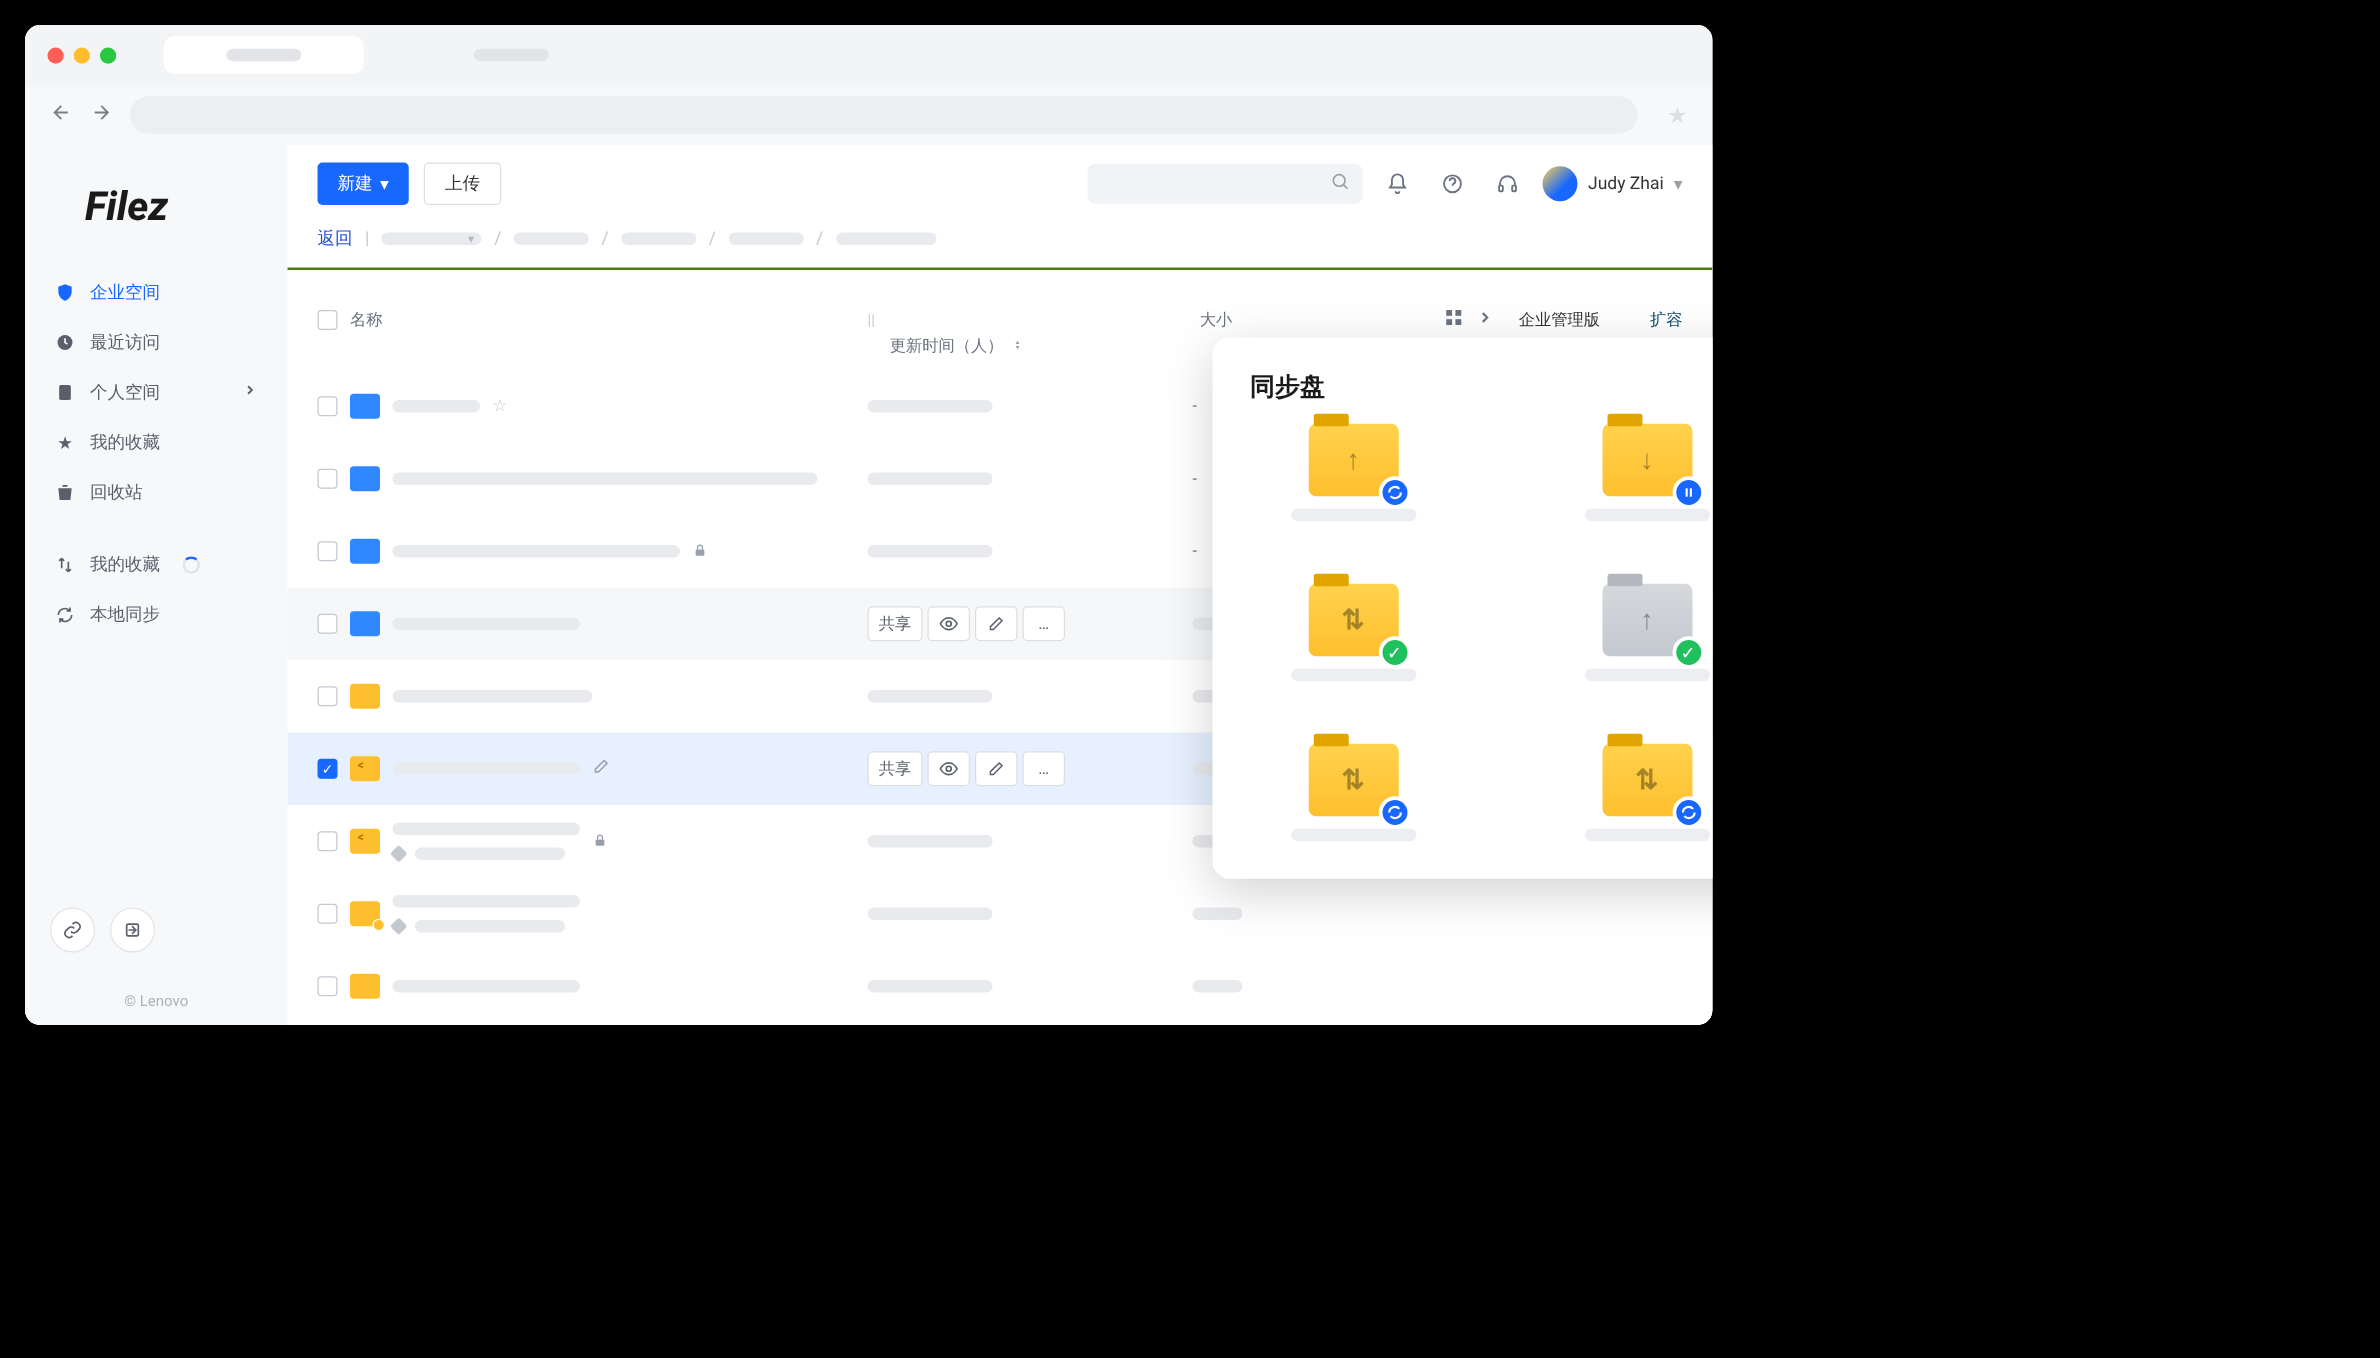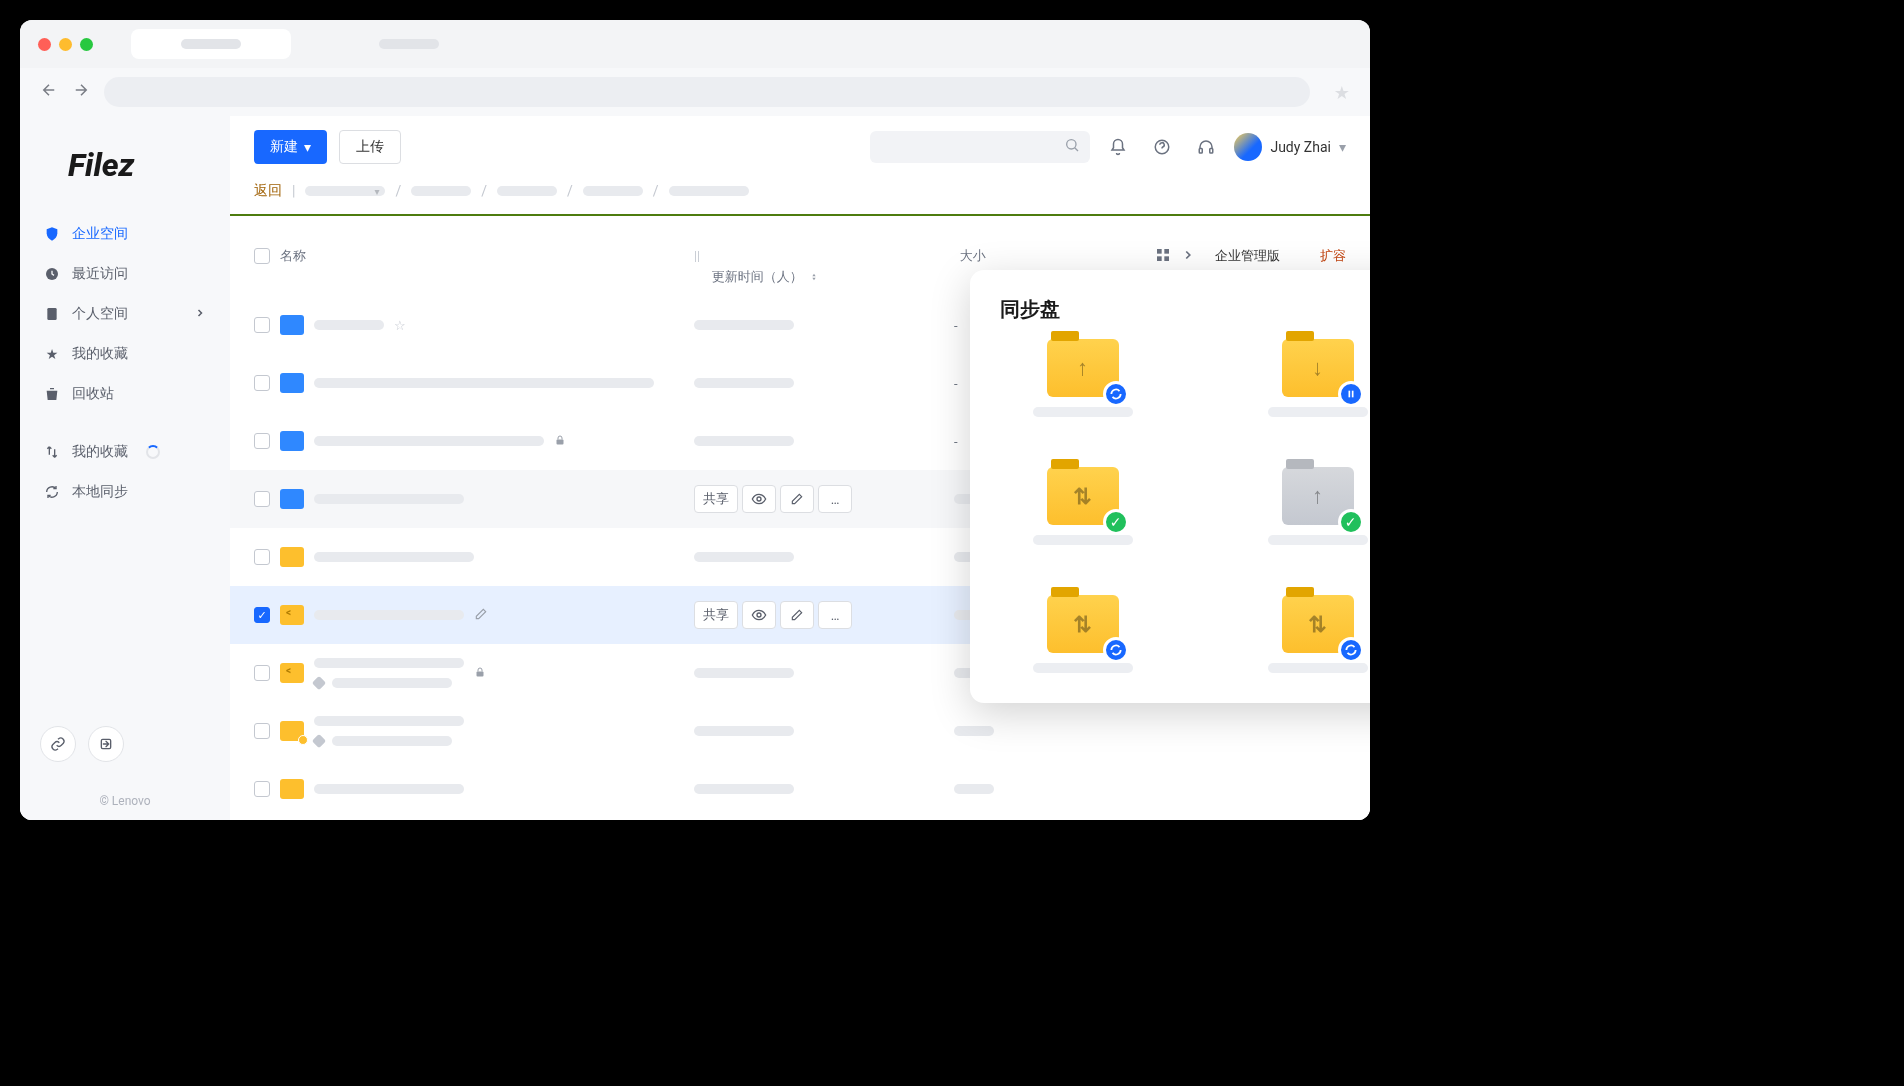--- a/index.html
+++ b/index.html
@@ -124,38 +124,38 @@
     .top-icon { width: 32px; height: 32px; display: flex; align-items: center; justify-content: center; color: #6b7280; border-radius: 6px; }
     .avatar { width: 28px; height: 28px; border-radius: 50%; background: linear-gradient(135deg,#ffd24d,#1868ff 60%); display:inline-block; }
     .username { font-size: 14px; color: #333; display: flex; align-items: center; gap: 8px; }
     .breadcrumb {
       display: flex;
       align-items: center;
       padding: 4px 24px 14px;
       gap: 10px;
       font-size: 14px;
     }
-    .breadcrumb .back { color: #a16207; }
+    .breadcrumb .back { color: #1d4ed8; }
     .breadcrumb .sep { color: #c4c8d0; }
     .crumb-ghost { width: 60px; height: 10px; background: #e8eaee; border-radius: 5px; display: flex; align-items: center; padding-right: 6px; justify-content: flex-end; }
     .tablehead {
       display: flex;
       align-items: center;
       padding: 10px 24px;
       font-size: 13px;
       color: #6b7280;
       border-top: 2px solid #4d7c0f;
     }
     .tablehead .col-name { flex: 0 0 440px; display: flex; align-items: center; gap: 10px; }
     .tablehead .col-upd { flex: 0 0 260px; display: flex; align-items: center; gap: 6px; margin-top: 42px; }
     .tablehead .col-size { flex: 0 0 60px; }
     .viewbtns { display: flex; align-items: center; gap: 10px; color: #6b7280; margin-left: auto; }
     .headright { display: flex; align-items: center; gap: 40px; margin-left: 20px; }
     .headright .title { color: #333; font-weight: 500; }
-    .headright .expand { color: #c2410c; }
+    .headright .expand { color: #0c4a6e; }
     .row {
       display: flex;
       align-items: center;
       padding: 14px 24px;
       font-size: 13px;
       color: #6b7280;
       min-height: 58px;
     }
     .row.hover { background: #f6f7f9; }
     .row.selected { background: #e7f0ff; }

